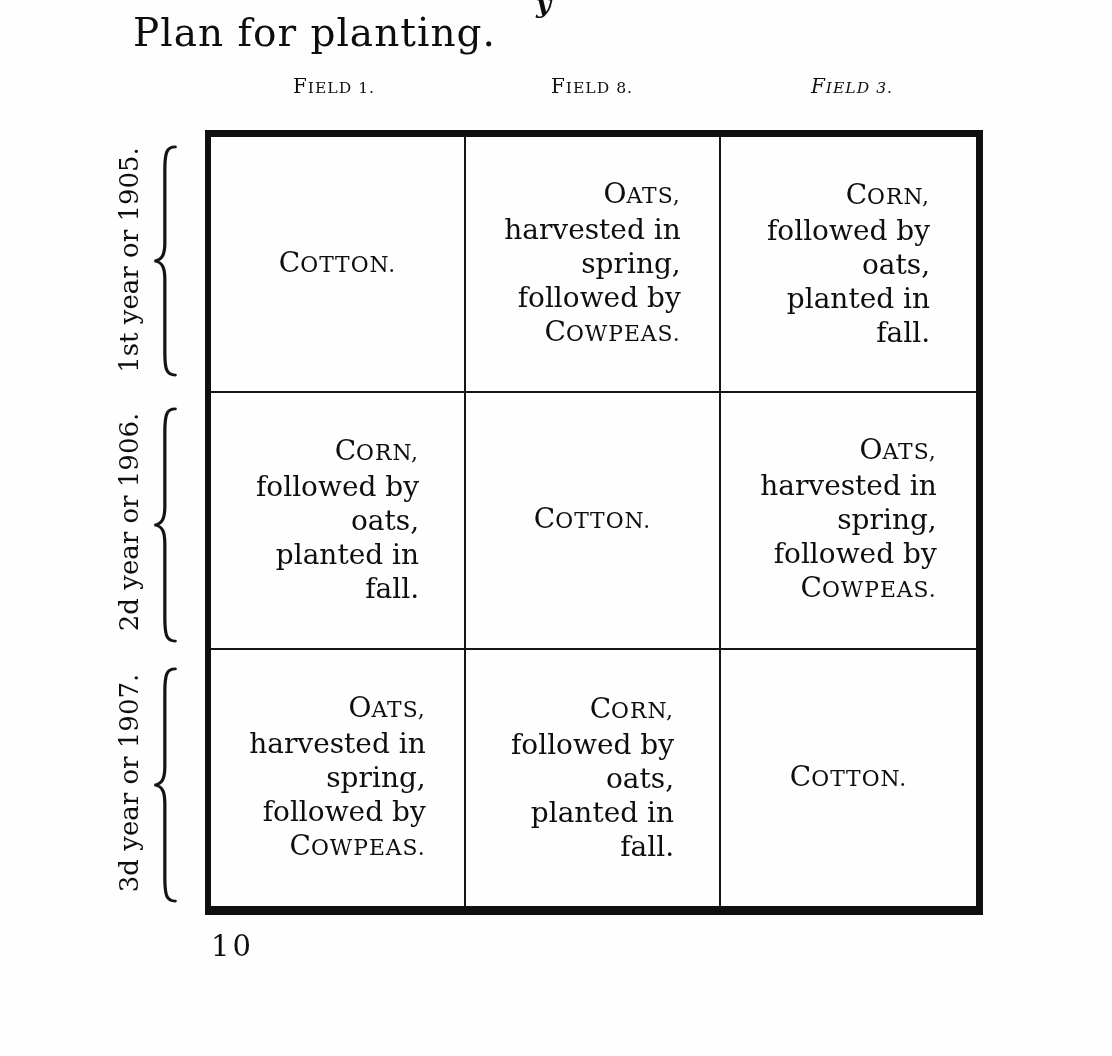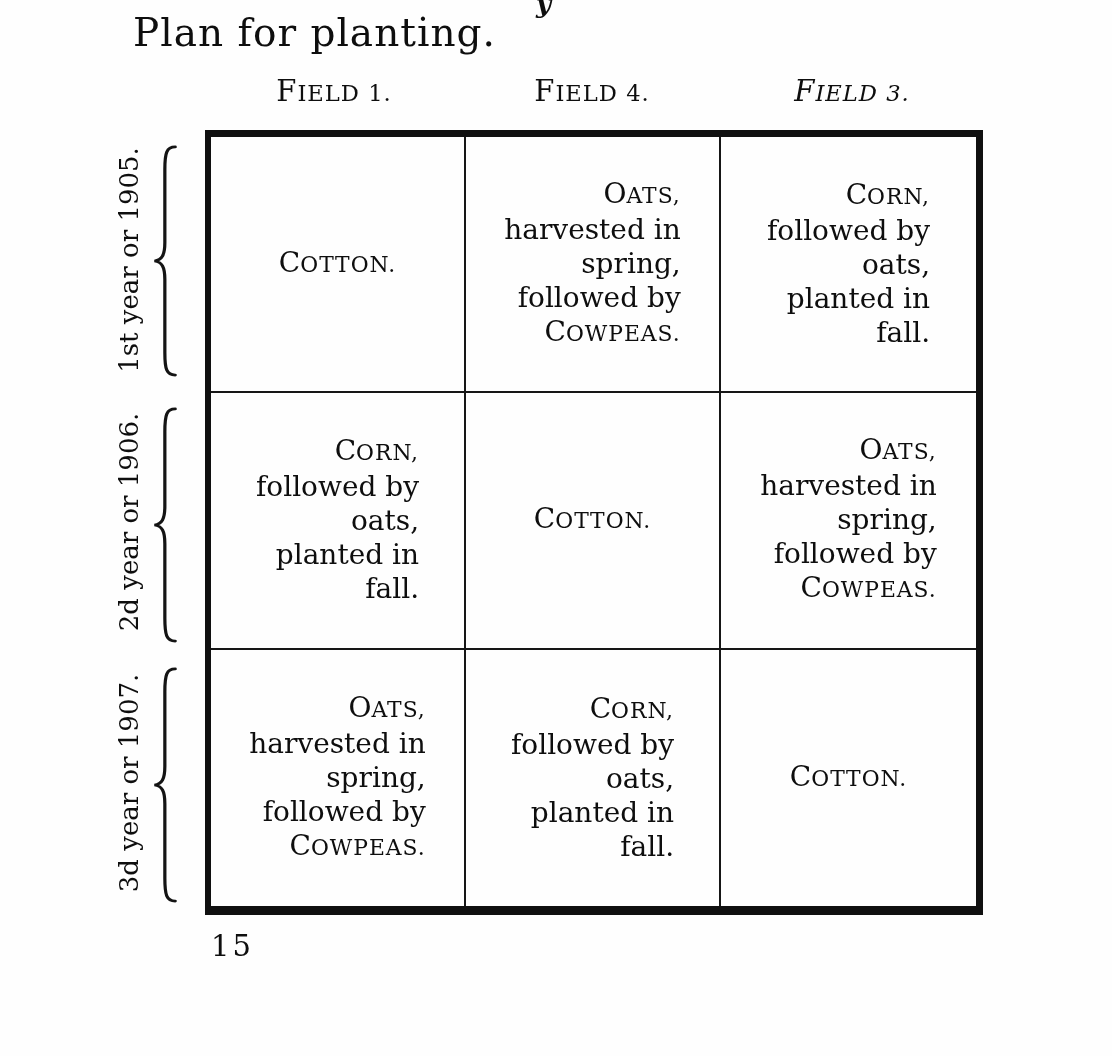--- a/index.html
+++ b/index.html
@@ -32,21 +32,21 @@
     font-size: 26px;
     font-weight: bold;
     font-style: italic;
   }
   
   .col-header {
     position: absolute;
     top: 74px;
     width: 220px;
     text-align: center;
-    font-size: 29px;
+    font-size: 20px;
     letter-spacing: 1px;
     white-space: nowrap;
   }
   .col-header.c0 { left: 224px; }
   .col-header.c1 { left: 482px; }
   .col-header.c2 { left: 742px; font-style: italic; }
   
   .sc-rest { font-size: 0.78em; letter-spacing: 1px; }
   
   .row-label {
@@ -113,21 +113,21 @@
 </head>
 <body>
 
 <div id="page">
 
   <div class="title">Plan for planting.</div>
 
   <div class="stray-mark">y</div>
 
   <div class="col-header c0"><span>F</span><span class="sc-rest">IELD 1.</span></div>
-  <div class="col-header c1"><span>F</span><span class="sc-rest">IELD 4.</span></div>
+  <div class="col-header c1"><span>F</span><span class="sc-rest">IELD 8.</span></div>
   <div class="col-header c2"><span>F</span><span class="sc-rest">IELD 3.</span></div>
 
   <div class="row-label r0">1st year or 1905.</div>
   <div class="row-label r1">2d year or 1906.</div>
   <div class="row-label r2">3d year or 1907.</div>
 
   <div class="brace r0">
     <svg viewBox="0 0 26 240" preserveAspectRatio="none">
       <path d="M21,3 C13.5,3 12,9 12,26 L12,101 C12,114 9.5,119 3,120 C9.5,121 12,126 12,139 L12,214 C12,231 13.5,237 21,237" fill="none" stroke="#141414" stroke-width="2.8" stroke-linecap="round"></path>
     </svg>
@@ -168,15 +168,15 @@
         <div><span><span>O</span><span class="sc-rest">ATS,</span></span><br><span>harvested in</span><br><span>spring,</span><br><span>followed by</span><br><span><span>C</span><span class="sc-rest">OWPEAS.</span></span></div>
       </div>
     <div class="cell last-row">
         <div><span><span>C</span><span class="sc-rest">ORN,</span></span><br><span>followed by</span><br><span>oats,</span><br><span>planted in</span><br><span>fall.</span></div>
       </div>
     <div class="cell last-col last-row">
         <div><span><span>C</span><span class="sc-rest">OTTON.</span></span></div>
       </div>
   </div>
 
-  <div class="page-number">15</div>
+  <div class="page-number">10</div>
 
 </div>
 
 </body></html>

